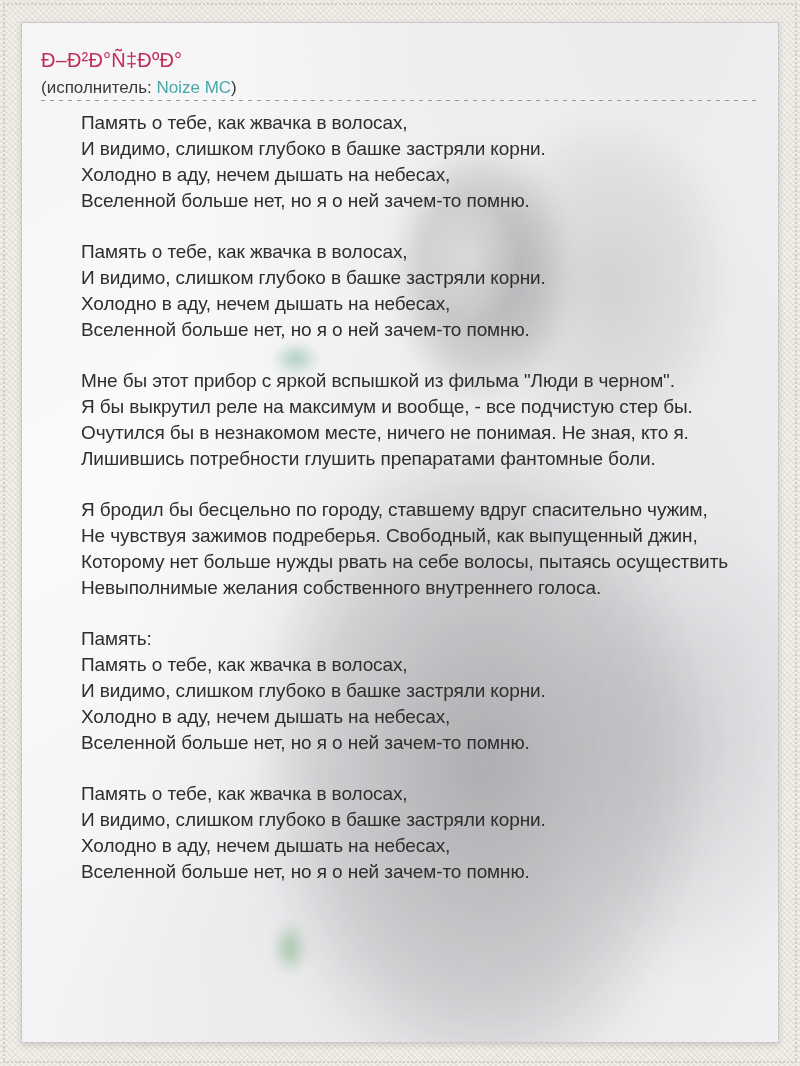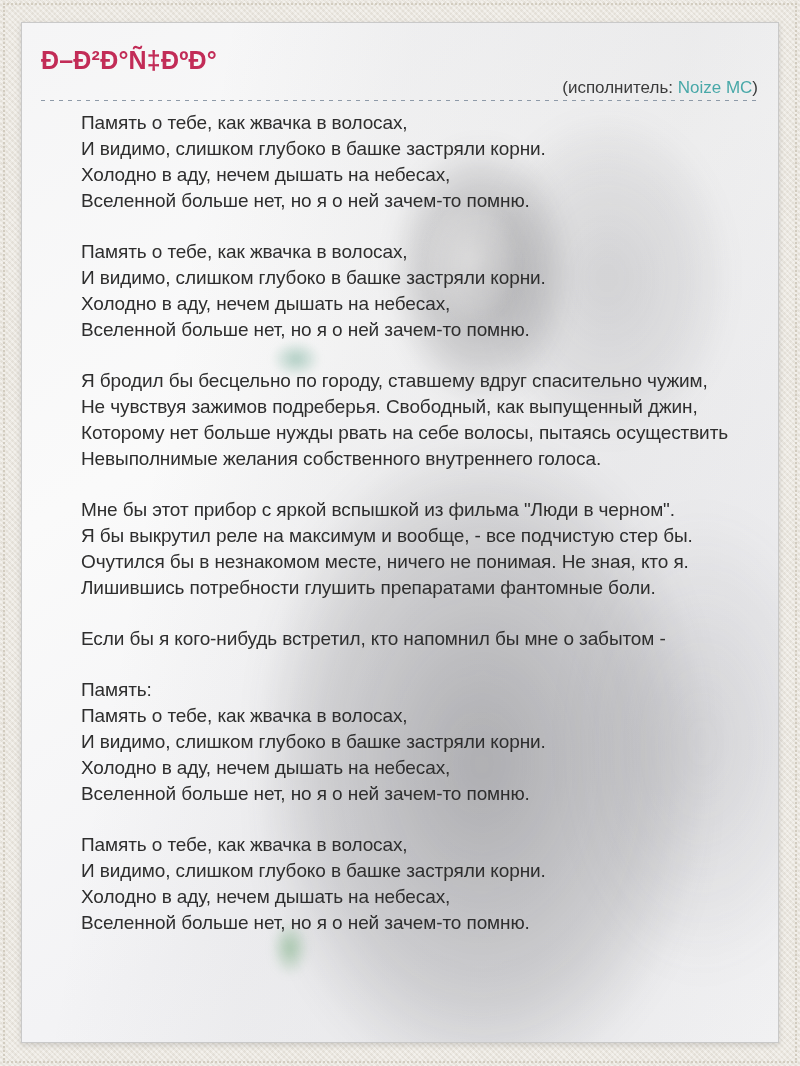--- a/index.html
+++ b/index.html
@@ -77,31 +77,30 @@
     background: radial-gradient(ellipse at center, rgba(95,160,105,0.5) 0%, rgba(0,0,0,0) 72%);
     filter: blur(4px);
   }
   .content {
     position: relative;
     z-index: 1;
     padding: 24px 20px 0 19px;
   }
   h1.song-title {
     margin: 0 0 6px 0;
-    font-size: 25px;
+    font-size: 20px;
     line-height: 26px;
-    font-weight: bold;
+    font-weight: normal;
     color: var(--title-color, #c22c57);
     letter-spacing: 0.2px;
   }
   .subtitle {
     font-size: 17px;
     line-height: 17px;
     color: #3b3b3b;
-    text-align: right;
   }
   .artist-link {
     color: var(--artist-color, #48a8a8);
     text-decoration: none;
     cursor: pointer;
   }
   .header-separator {
     margin-top: 4px;
     height: 1px;
     background: repeating-linear-gradient(90deg, var(--separator-color, #8e9aa8) 0 4px, rgba(0,0,0,0) 4px 9px);
@@ -151,33 +150,32 @@
           <div class="line">Холодно в аду, нечем дышать на небесах,</div>
           <div class="line">Вселенной больше нет, но я о ней зачем-то помню.</div>
         </div>
         <div class="stanza">
           <div class="line">Память о тебе, как жвачка в волосах,</div>
           <div class="line">И видимо, слишком глубоко в башке застряли корни.</div>
           <div class="line">Холодно в аду, нечем дышать на небесах,</div>
           <div class="line">Вселенной больше нет, но я о ней зачем-то помню.</div>
         </div>
         <div class="stanza">
+          <div class="line">Мне бы этот прибор с яркой вспышкой из фильма "Люди в черном".</div>
+          <div class="line">Я бы выкрутил реле на максимум и вообще, - все подчистую стер бы.</div>
+          <div class="line">Очутился бы в незнакомом месте, ничего не понимая. Не зная, кто я.</div>
+          <div class="line">Лишившись потребности глушить препаратами фантомные боли.</div>
+        </div>
+        <div class="stanza">
           <div class="line">Я бродил бы бесцельно по городу, ставшему вдруг спасительно чужим,</div>
           <div class="line">Не чувствуя зажимов подреберья. Свободный, как выпущенный джин,</div>
           <div class="line">Которому нет больше нужды рвать на себе волосы, пытаясь осуществить</div>
           <div class="line">Невыполнимые желания собственного внутреннего голоса.</div>
         </div>
         <div class="stanza">
-          <div class="line">Мне бы этот прибор с яркой вспышкой из фильма "Люди в черном".</div>
-          <div class="line">Я бы выкрутил реле на максимум и вообще, - все подчистую стер бы.</div>
-          <div class="line">Очутился бы в незнакомом месте, ничего не понимая. Не зная, кто я.</div>
-          <div class="line">Лишившись потребности глушить препаратами фантомные боли.</div>
-        </div>
-        <div class="stanza">
-          <div class="line">Если бы я кого-нибудь встретил, кто напомнил бы мне о забытом -</div>
         </div>
         <div class="stanza">
           <div class="line">Память:</div>
           <div class="line">Память о тебе, как жвачка в волосах,</div>
           <div class="line">И видимо, слишком глубоко в башке застряли корни.</div>
           <div class="line">Холодно в аду, нечем дышать на небесах,</div>
           <div class="line">Вселенной больше нет, но я о ней зачем-то помню.</div>
         </div>
         <div class="stanza">
           <div class="line">Память о тебе, как жвачка в волосах,</div>

